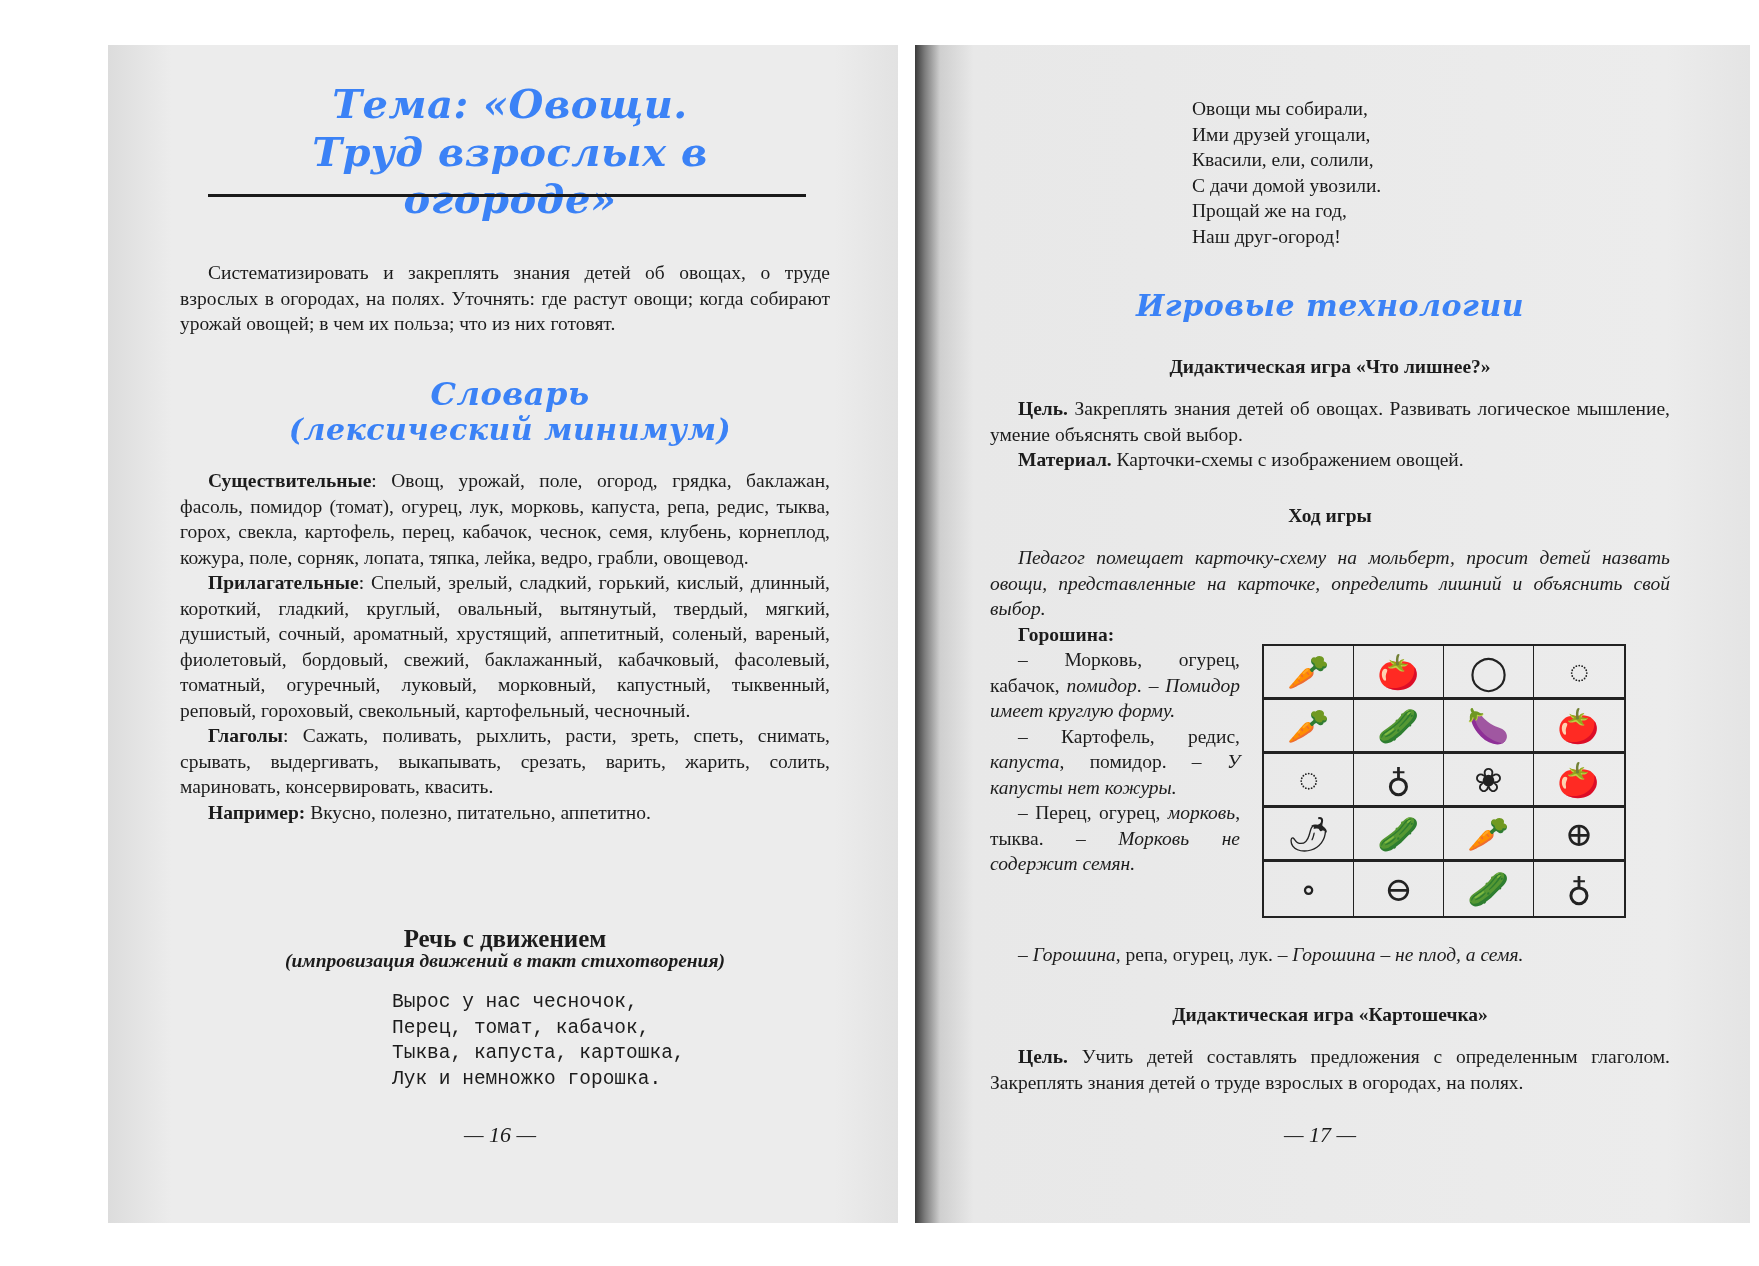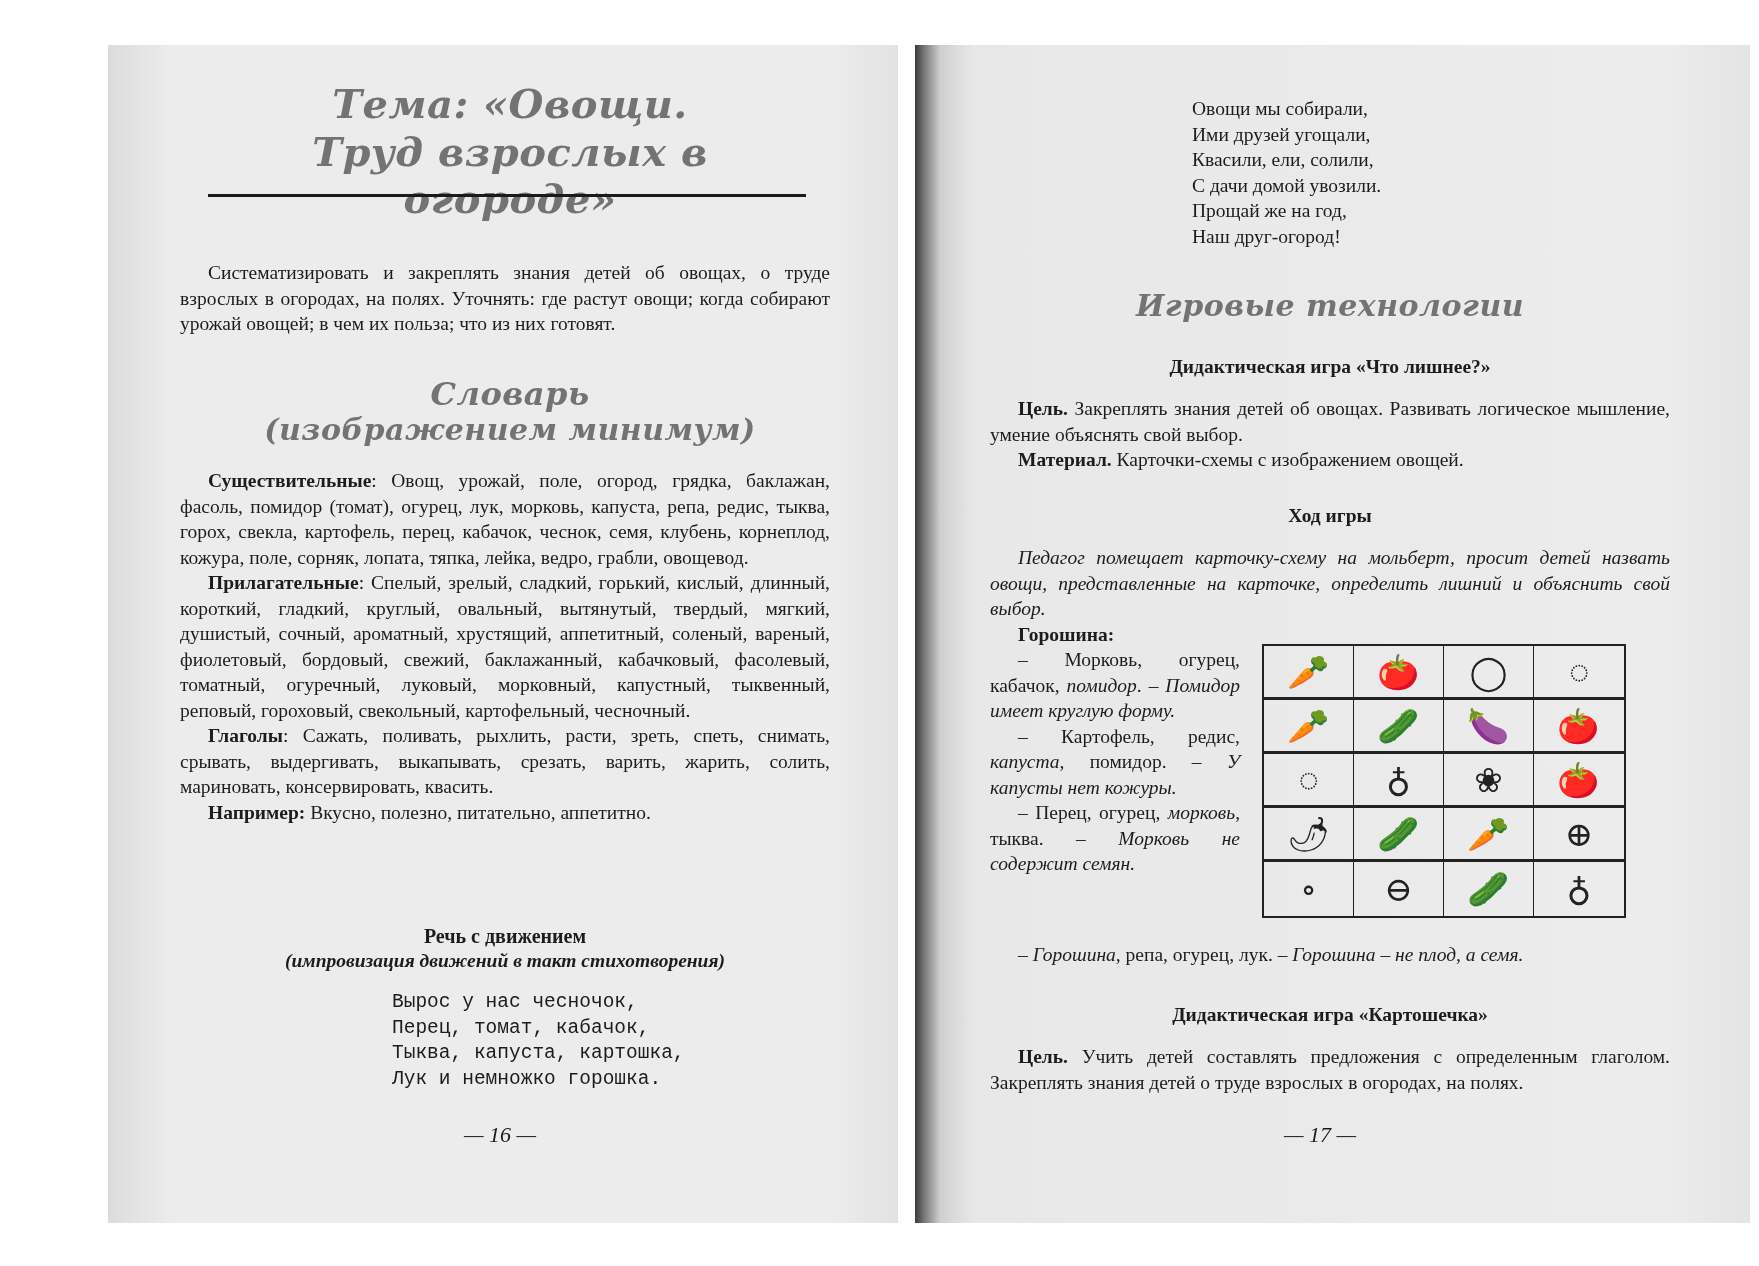--- a/index.html
+++ b/index.html
@@ -1,20 +1,20 @@
 <!DOCTYPE html>
 <html><head>
 <meta charset="utf-8">
 <style>
   html,body{margin:0;padding:0;}
   body{width:1759px;height:1266px;background:#ffffff;position:relative;overflow:hidden;font-family:"Liberation Serif","DejaVu Serif",serif;color:#1c1c1c;}
   .page{position:absolute;background:#e9e9e9;}
   #left-page{left:108px;top:45px;width:790px;height:1178px;background:linear-gradient(90deg,#dcdcdc 0%,#ececec 8%,#ececec 92%,#e2e2e2 100%);}
   #right-page{left:915px;top:45px;width:835px;height:1178px;background:linear-gradient(90deg,#3a3a3a 0%,#7d7d7d 1.2%,#cfcfcf 3%,#e8e8e8 7%,#ececec 90%,#e4e4e4 100%);}
-  .script{font-family:"DejaVu Serif","Liberation Serif",serif;font-style:italic;font-weight:bold;color:#737373;letter-spacing:0.5px;}
+  .script{font-family:"DejaVu Serif","Liberation Serif",serif;font-style:italic;font-weight:bold;color:#3b82f6;letter-spacing:0.5px;}
   .abs{position:absolute;}
   .txt{font-size:19.5px;line-height:25.5px;text-align:justify;}
   .ind{text-indent:28px;}
   .b{font-weight:bold;}
   .i{font-style:italic;}
   .center{text-align:center;}
   .grid{position:absolute;border:2px solid #222;display:grid;grid-template-columns:repeat(4,1fr);grid-template-rows:repeat(5,1fr);}
   .cell{border-right:1.5px solid #222;border-bottom:3px solid #222;display:flex;align-items:center;justify-content:center;font-size:34px;color:#222;}
   .cell:nth-child(4n){border-right:none;}
   .cell:nth-last-child(-n+4){border-bottom:none;}
@@ -25,30 +25,30 @@
 
 <div id="left-page" class="page"></div>
 
 <div class="abs script center" style="left:200px;top:80px;width:620px;font-size:40px;">Тема: «Овощи.</div>
 <div class="abs script center" style="left:200px;top:128px;width:620px;font-size:40px;">Труд взрослых в огороде»</div>
 <div class="abs" style="left:208px;top:194px;width:598px;height:3px;background:#1a1a1a;"></div>
 
 <div class="abs txt ind" style="left:180px;top:260px;width:650px;">Систематизировать и закреплять знания детей об овощах, о труде взрослых в огородах, на полях. Уточнять: где растут овощи; когда собирают урожай овощей; в чем их польза; что из них готовят.</div>
 
 <div class="abs script center" style="left:200px;top:375px;width:620px;font-size:32px;">Словарь</div>
-<div class="abs script center" style="left:200px;top:412px;width:620px;font-size:30px;">(изображением минимум)</div>
+<div class="abs script center" style="left:200px;top:412px;width:620px;font-size:30px;">(лексический минимум)</div>
 
 <div class="abs txt" style="left:180px;top:468px;width:650px;">
   <p class="ind" style="margin:0;"><span class="b">Существительные</span><span>: Овощ, урожай, поле, огород, грядка, баклажан, фасоль, помидор (томат), огурец, лук, морковь, капуста, репа, редис, тыква, горох, свекла, картофель, перец, кабачок, чеснок, семя, клубень, корнеплод, кожура, поле, сорняк, лопата, тяпка, лейка, ведро, грабли, овощевод.</span></p>
   <p class="ind" style="margin:0;"><span class="b">Прилагательные</span><span>: Спелый, зрелый, сладкий, горький, кислый, длинный, короткий, гладкий, круглый, овальный, вытянутый, твердый, мягкий, душистый, сочный, ароматный, хрустящий, аппетитный, соленый, вареный, фиолетовый, бордовый, свежий, баклажанный, кабачковый, фасолевый, томатный, огуречный, луковый, морковный, капустный, тыквенный, реповый, гороховый, свекольный, картофельный, чесночный.</span></p>
   <p class="ind" style="margin:0;"><span class="b">Глаголы</span><span>: Сажать, поливать, рыхлить, расти, зреть, спеть, снимать, срывать, выдергивать, выкапывать, срезать, варить, жарить, солить, мариновать, консервировать, квасить.</span></p>
   <p class="ind" style="margin:0;"><span class="b">Например:</span><span> Вкусно, полезно, питательно, аппетитно.</span></p>
 </div>
 
-<div class="abs b center" style="left:180px;top:925px;width:650px;font-size:20px;">Речь с движением</div>
+<div class="abs b center" style="left:180px;top:925px;width:650px;font-size:25px;">Речь с движением</div>
 <div class="abs b i center" style="left:180px;top:950px;width:650px;font-size:19.5px;">(импровизация движений в такт стихотворения)</div>
 
 <div class="abs txt" style="left:392px;top:990px;width:360px;text-align:left;font-family:Liberation Mono, monospace;">
   <div>Вырос у нас чесночок,</div>
   <div>Перец, томат, кабачок,</div>
   <div>Тыква, капуста, картошка,</div>
   <div>Лук и немножко горошка.</div>
 </div>
 
 <div class="abs pagenum" style="left:400px;top:1122px;width:200px;">— 16 —</div>

